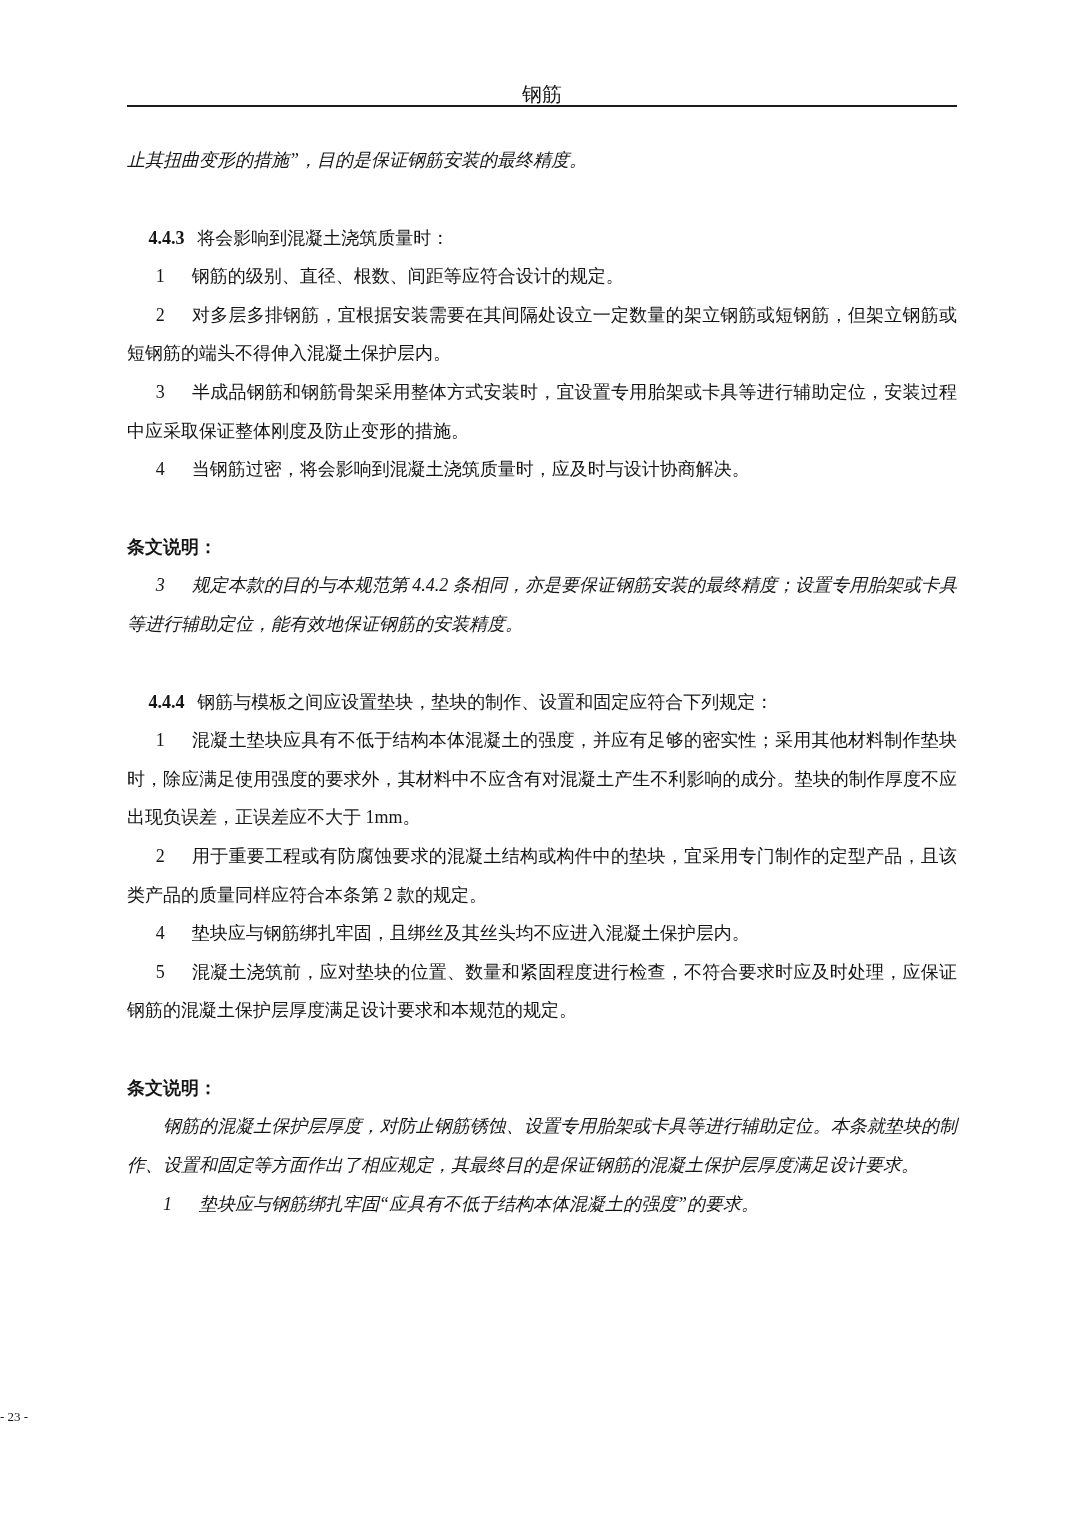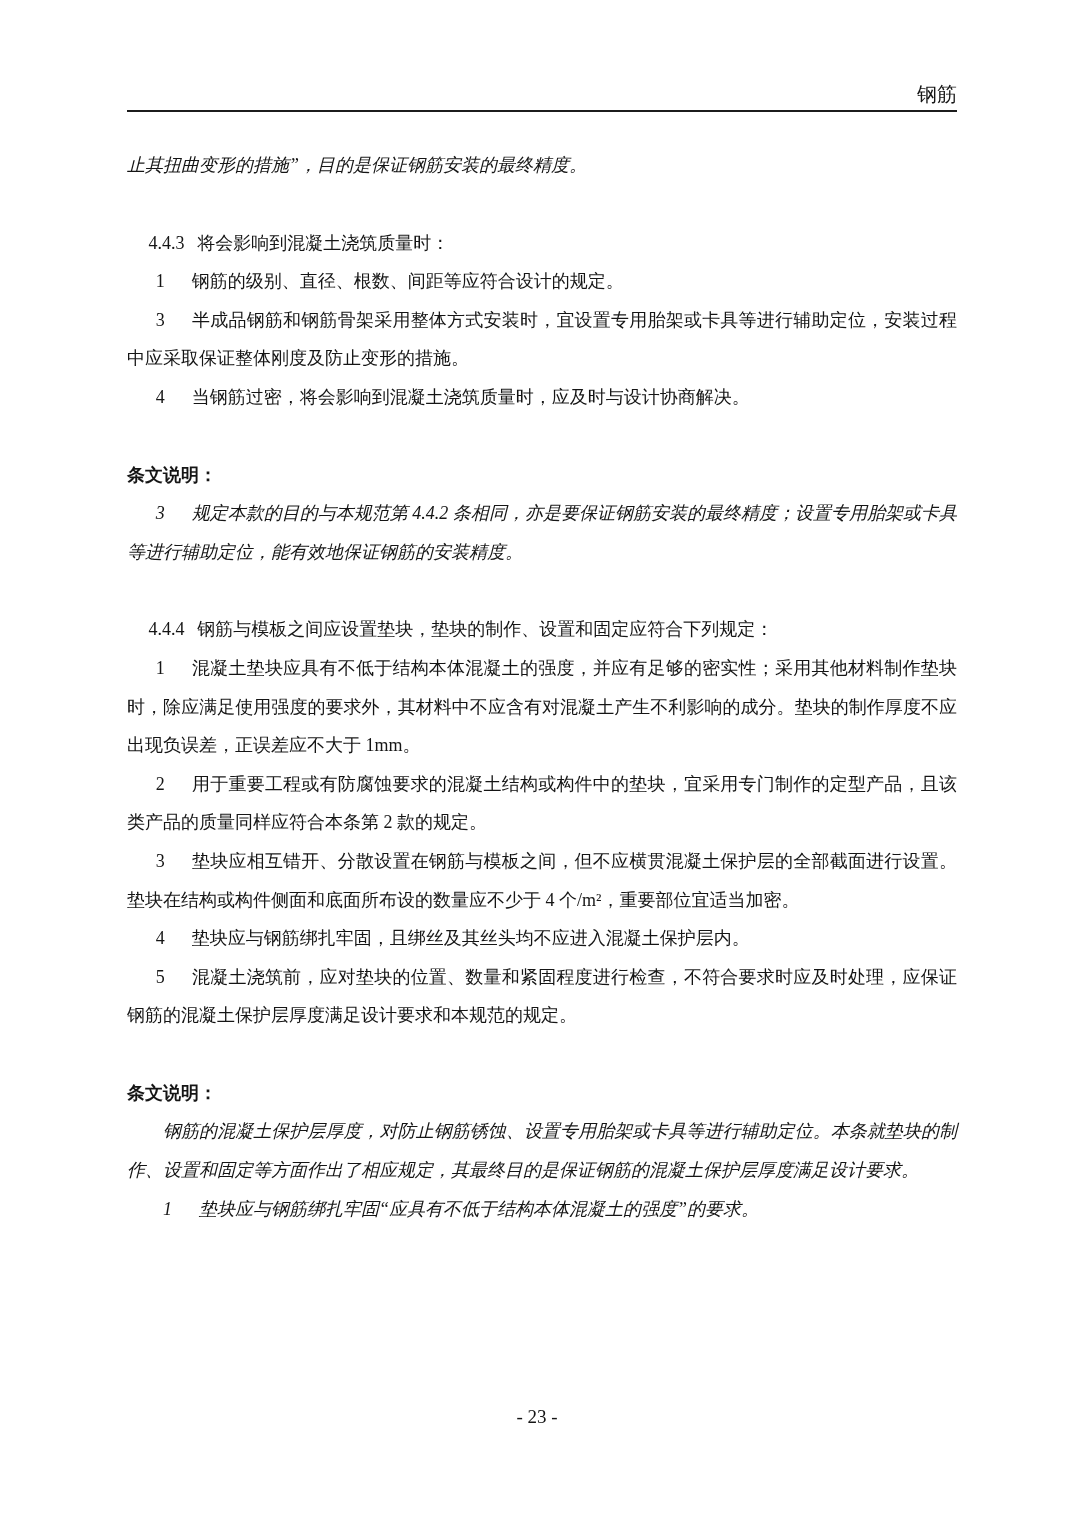--- a/index.html
+++ b/index.html
@@ -13,79 +13,78 @@
     overflow: hidden;
   }
   .content {
     position: absolute;
     left: 127px;
     top: 0;
     width: 830px;
   }
   .header {
     margin-top: 83px;
-    padding-bottom: 5px;
     border-bottom: 2px solid #1c1c1c;
-    text-align: right;
+    text-align: center;
     font-size: 20px;
     line-height: 22px;
   }
   p {
     margin: 0;
     font-size: 18px;
     line-height: 38.6px;
     text-align: justify;
   }
   .intro { margin-top: 34px; }
   .sect-gap { margin-top: 39px; }
   
   .kai { font-style: italic; }
   .label { font-weight: bold; }
   .clause { text-indent: 1.2em; }
-  .clause-num { font-weight: normal; margin-right: 0.7em; }
+  .clause-num { font-weight: bold; margin-right: 0.7em; }
   .item { text-indent: 1.6em; }
   .item-num { margin-right: 1.5em; }
   .indent2 { text-indent: 2em; }
   .footer {
     position: absolute;
     top: 1405px;
     left: 0;
     width: 100%;
-    text-align: center;
-    font-size: 19px;
+    text-align: left;
+    font-size: 13px;
     line-height: 24px;
   }
 </style>
 </head>
 <body>
 
 <div class="page">
   <div class="content">
 
     <div class="header">
       <span>钢筋</span>
     </div>
 
     <p class="kai intro">止其扭曲变形的措施”，目的是保证钢筋安装的最终精度。</p>
 
     <p class="clause sect-gap"><span class="clause-num">4.4.3</span><span>将会影响到混凝土浇筑质量时：</span></p>
 
     <p class="item"><span class="item-num">1</span><span>钢筋的级别、直径、根数、间距等应符合设计的规定。</span></p>
+    <p class="item"><span class="item-num">2</span><span>对多层多排钢筋，宜根据安装需要在其间隔处设立一定数量的架立钢筋或短钢筋，但架立钢筋或短钢筋的端头不得伸入混凝土保护层内。</span></p>
     <p class="item"><span class="item-num">3</span><span>半成品钢筋和钢筋骨架采用整体方式安装时，宜设置专用胎架或卡具等进行辅助定位，安装过程中应采取保证整体刚度及防止变形的措施。</span></p>
     <p class="item"><span class="item-num">4</span><span>当钢筋过密，将会影响到混凝土浇筑质量时，应及时与设计协商解决。</span></p>
 
     <p class="label sect-gap">条文说明：</p>
 
     <p class="kai item"><span class="item-num">3</span><span>规定本款的目的与本规范第 4.4.2 条相同，亦是要保证钢筋安装的最终精度；设置专用胎架或卡具等进行辅助定位，能有效地保证钢筋的安装精度。</span></p>
 
     <p class="clause sect-gap"><span class="clause-num">4.4.4</span><span>钢筋与模板之间应设置垫块，垫块的制作、设置和固定应符合下列规定：</span></p>
 
     <p class="item"><span class="item-num">1</span><span>混凝土垫块应具有不低于结构本体混凝土的强度，并应有足够的密实性；采用其他材料制作垫块时，除应满足使用强度的要求外，其材料中不应含有对混凝土产生不利影响的成分。垫块的制作厚度不应出现负误差，正误差应不大于 1mm。</span></p>
     <p class="item"><span class="item-num">2</span><span>用于重要工程或有防腐蚀要求的混凝土结构或构件中的垫块，宜采用专门制作的定型产品，且该类产品的质量同样应符合本条第 2 款的规定。</span></p>
-    <p class="item"><span class="item-num">3</span><span>垫块应相互错开、分散设置在钢筋与模板之间，但不应横贯混凝土保护层的全部截面进行设置。垫块在结构或构件侧面和底面所布设的数量应不少于 4 个/m²，重要部位宜适当加密。</span></p>
     <p class="item"><span class="item-num">4</span><span>垫块应与钢筋绑扎牢固，且绑丝及其丝头均不应进入混凝土保护层内。</span></p>
     <p class="item"><span class="item-num">5</span><span>混凝土浇筑前，应对垫块的位置、数量和紧固程度进行检查，不符合要求时应及时处理，应保证钢筋的混凝土保护层厚度满足设计要求和本规范的规定。</span></p>
 
     <p class="label sect-gap">条文说明：</p>
 
     <p class="kai indent2">钢筋的混凝土保护层厚度，对防止钢筋锈蚀、设置专用胎架或卡具等进行辅助定位。本条就垫块的制作、设置和固定等方面作出了相应规定，其最终目的是保证钢筋的混凝土保护层厚度满足设计要求。</p>
 
     <p class="kai item indent2"><span class="item-num">1</span><span>垫块应与钢筋绑扎牢固“应具有不低于结构本体混凝土的强度”的要求。</span></p>
 
   </div>

